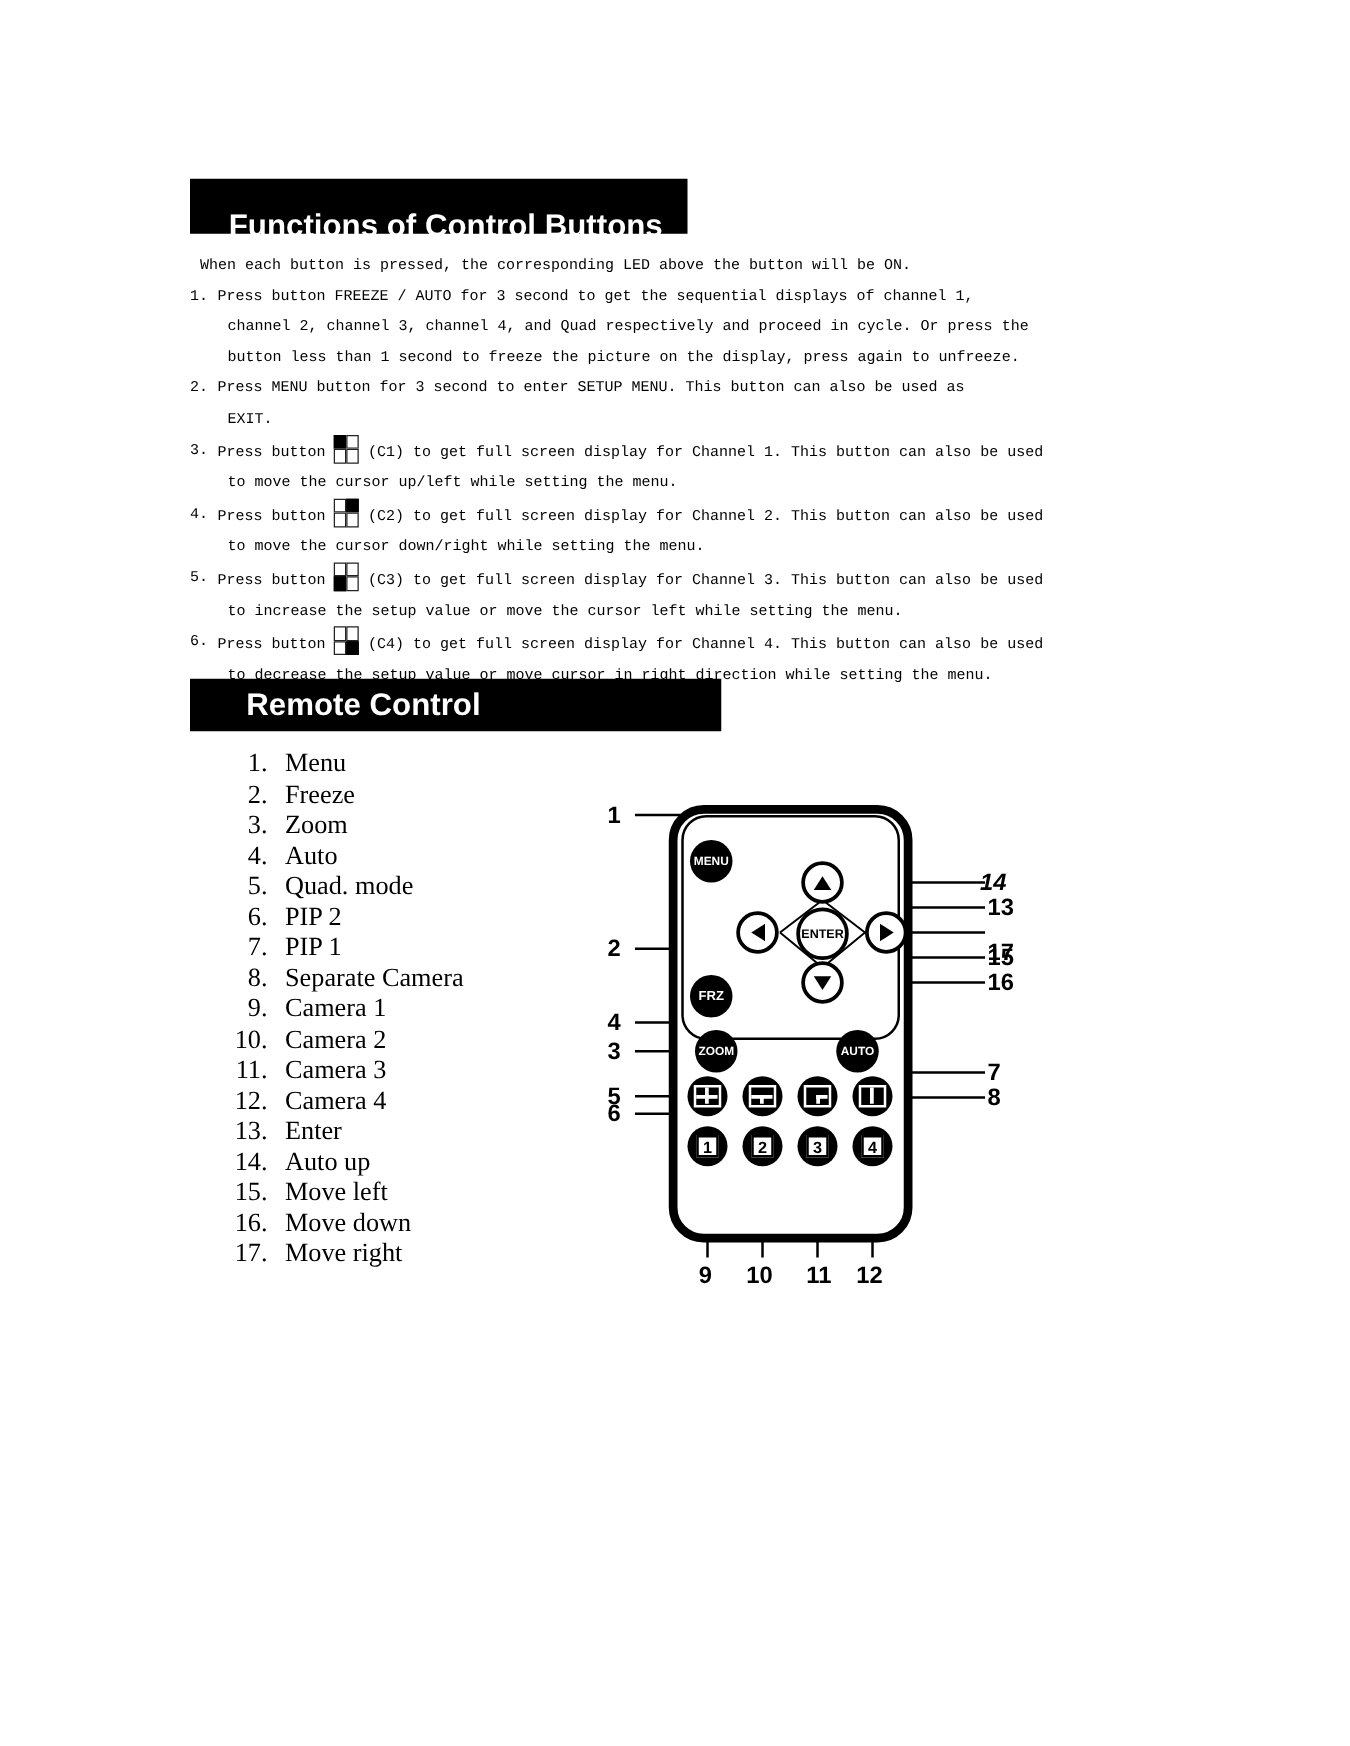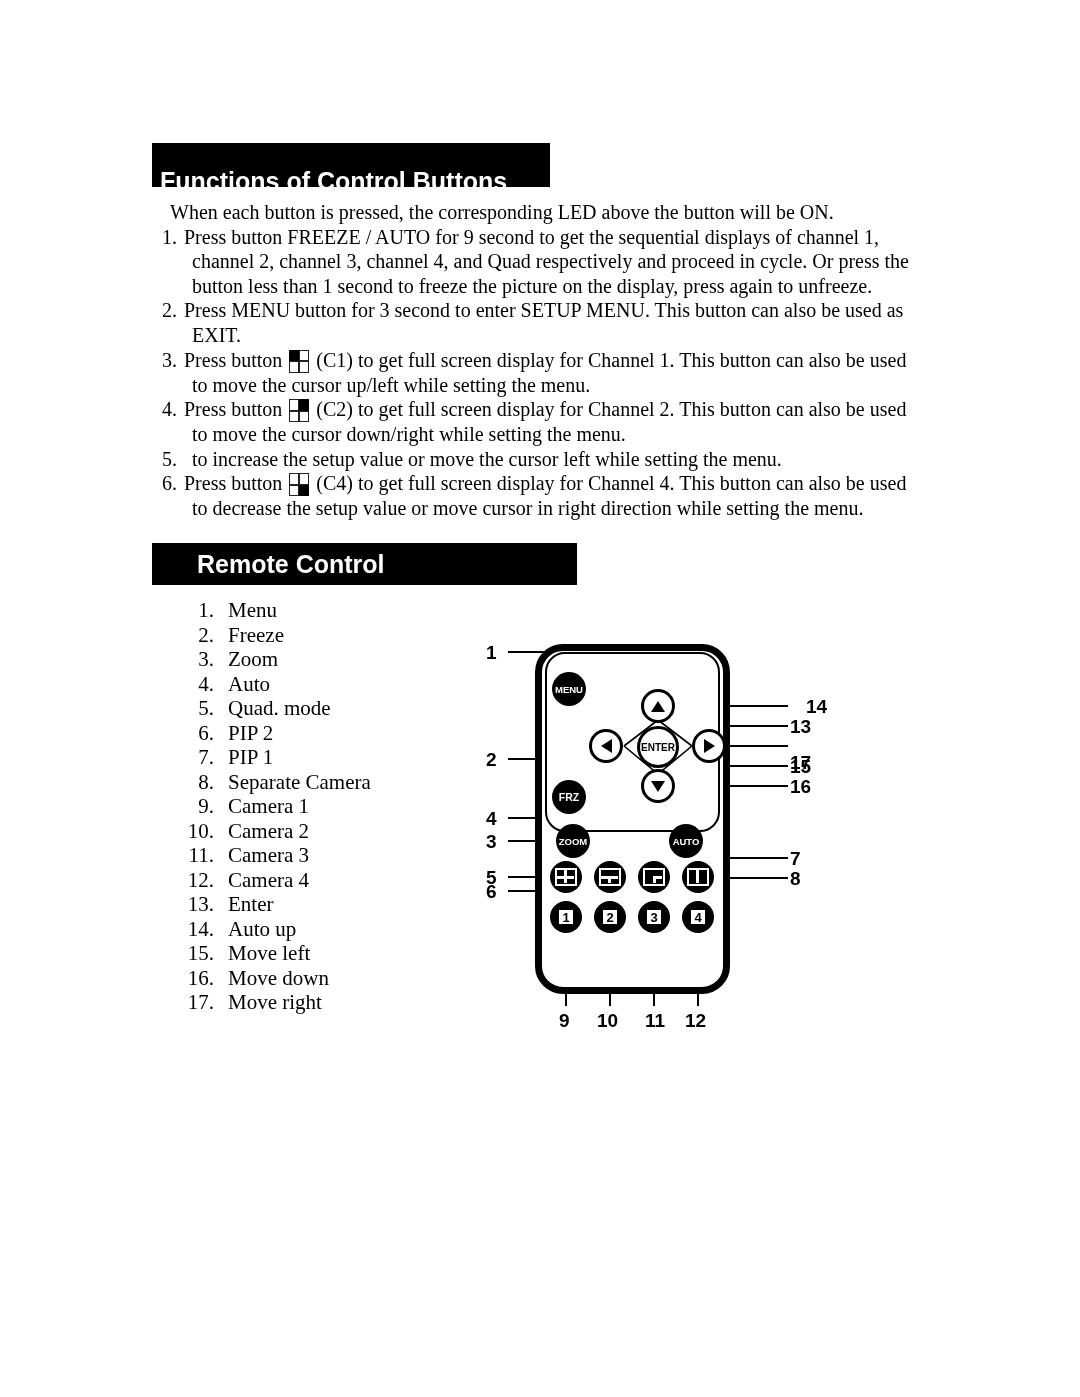--- a/index.html
+++ b/index.html
@@ -40,45 +40,45 @@
   }
 
   #bar-functions {
     left: 152px;
     top: 143px;
     width: 398px;
     height: 44px;
   }
   #bar-functions .bar-title {
     font-size: 25px;
-    padding-left: 8px;
+    padding-left: 31px;
     margin-top: 32px;
   }
 
   #bar-remote {
     left: 152px;
     top: 543px;
     width: 396px;
     height: 42px;
     padding-left: 29px;
   }
   #bar-remote .bar-title {
     font-size: 25px;
     padding-left: 16px;
   }
 
   
   #instructions {
     position: absolute;
-    left: 162px;
+    left: 152px;
     top: 200px;
     width: 790px;
-    font-size: 20px;
+    font-size: 12px;
     line-height: 24.6px;
-    font-family: Liberation Serif, serif;
+    font-family: Liberation Mono, monospace;
   }
   .intro-line {
     margin: 0 0 0 8px;
     white-space: nowrap;
   }
   .instr-item {
     position: relative;
     padding-left: 22px;
     margin-top: 0px;
   }
@@ -309,21 +309,21 @@
     <span class="bar-title">Functions of Control Buttons</span>
   </div>
 
   <div id="instructions">
 
     <div class="intro-line">When each button is pressed, the corresponding LED above the button will be ON.</div>
 
     <div class="instr-item">
       <span class="instr-num">1.</span>
       <span class="instr-body">
-        <span class="instr-l1">Press button FREEZE / AUTO for 9 second to get the sequential displays of channel 1,</span>
+        <span class="instr-l1">Press button FREEZE / AUTO for 3 second to get the sequential displays of channel 1,</span>
         <span class="instr-l2">channel 2, channel 3, channel 4, and Quad respectively and proceed in cycle. Or press the</span>
         <span class="instr-l2">button less than 1 second to freeze the picture on the display, press again to unfreeze.</span>
       </span>
     </div>
 
     <div class="instr-item">
       <span class="instr-num">2.</span>
       <span class="instr-body">
         <span class="instr-l1">Press MENU button for 3 second to enter SETUP MENU. This button can also be used as</span>
         <span class="instr-l2">EXIT.</span>
@@ -342,20 +342,21 @@
       <span class="instr-num">4.</span>
       <span class="instr-body">
         <span class="instr-l1"><span>Press button</span><span class="quad-icon"><i class="q tl"></i><i class="q tr on"></i><i class="q bl"></i><i class="q br"></i></span><span>(C2) to get full screen display for Channel 2. This button can also be used</span></span>
         <span class="instr-l2">to move the cursor down/right while setting the menu.</span>
       </span>
     </div>
 
     <div class="instr-item">
       <span class="instr-num">5.</span>
       <span class="instr-body">
+        <span class="instr-l1"><span>Press button</span><span class="quad-icon"><i class="q tl"></i><i class="q tr"></i><i class="q bl on"></i><i class="q br"></i></span><span>(C3) to get full screen display for Channel 3.   This button can also be used</span></span>
         <span class="instr-l2">to increase the setup value or move the cursor left while setting the menu.</span>
       </span>
     </div>
 
     <div class="instr-item">
       <span class="instr-num">6.</span>
       <span class="instr-body">
         <span class="instr-l1"><span>Press button</span><span class="quad-icon"><i class="q tl"></i><i class="q tr"></i><i class="q bl"></i><i class="q br on"></i></span><span>(C4) to get full screen display for Channel 4. This button can also be used</span></span>
         <span class="instr-l2">to decrease the setup value or move cursor in right direction while setting the menu.</span>
       </span>
@@ -560,21 +561,21 @@
       <span class="num-box">4</span>
     </div>
 
     <div class="callout" style="left:8px; top:14px;">1</div>
     <div class="callout" style="left:8px; top:121px;">2</div>
     <div class="callout" style="left:8px; top:180px;">4</div>
     <div class="callout" style="left:8px; top:203px;">3</div>
     <div class="callout" style="left:8px; top:239px;">5</div>
     <div class="callout" style="left:8px; top:253px;">6</div>
 
-    <div class="callout" style="left:328px; top:68px;">14</div>
+    <div class="callout" style="left:306px; top:68px;font-style:italic;">14</div>
     <div class="callout" style="left:312px; top:88px;">13</div>
     <div class="callout" style="left:312px; top:108px;margin-top:16px;">17</div>
     <div class="callout" style="left:312px; top:128px;">15</div>
     <div class="callout" style="left:312px; top:148px;">16</div>
 
     <div class="callout" style="left:312px; top:220px;">7</div>
     <div class="callout" style="left:312px; top:240px;">8</div>
 
     <div class="callout" style="left:81px;  top:382px;">9</div>
     <div class="callout" style="left:119px; top:382px;">10</div>

